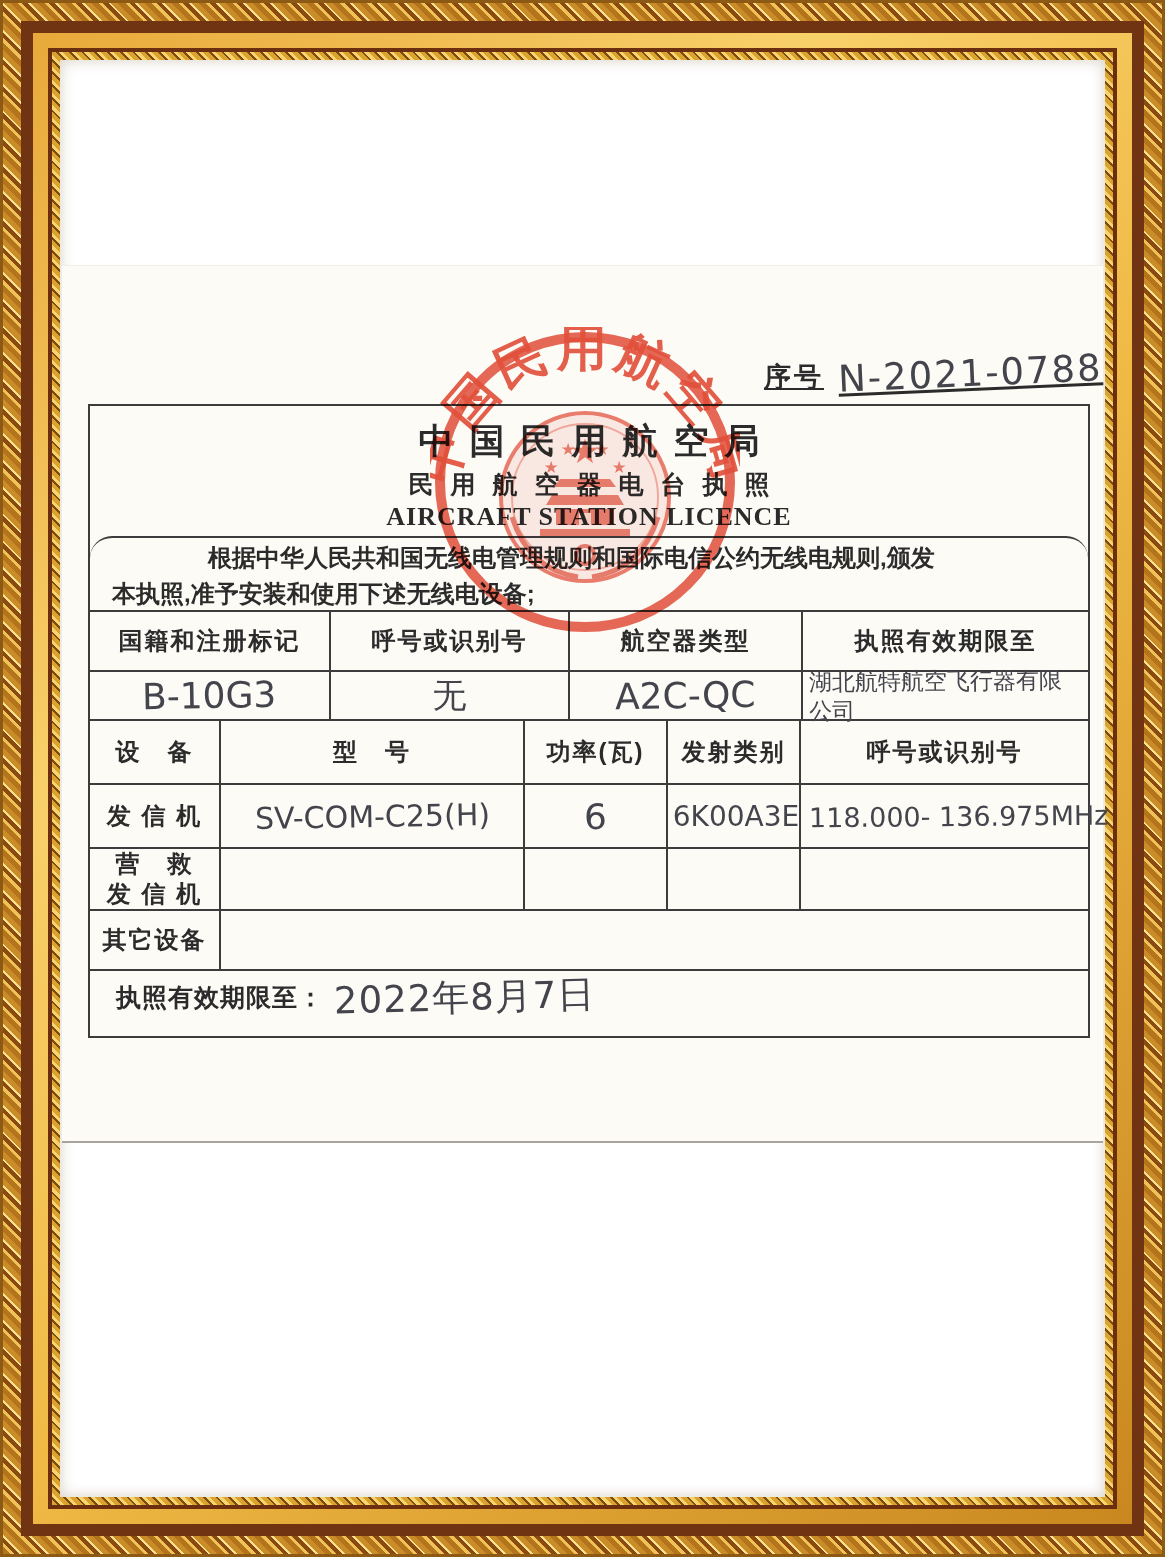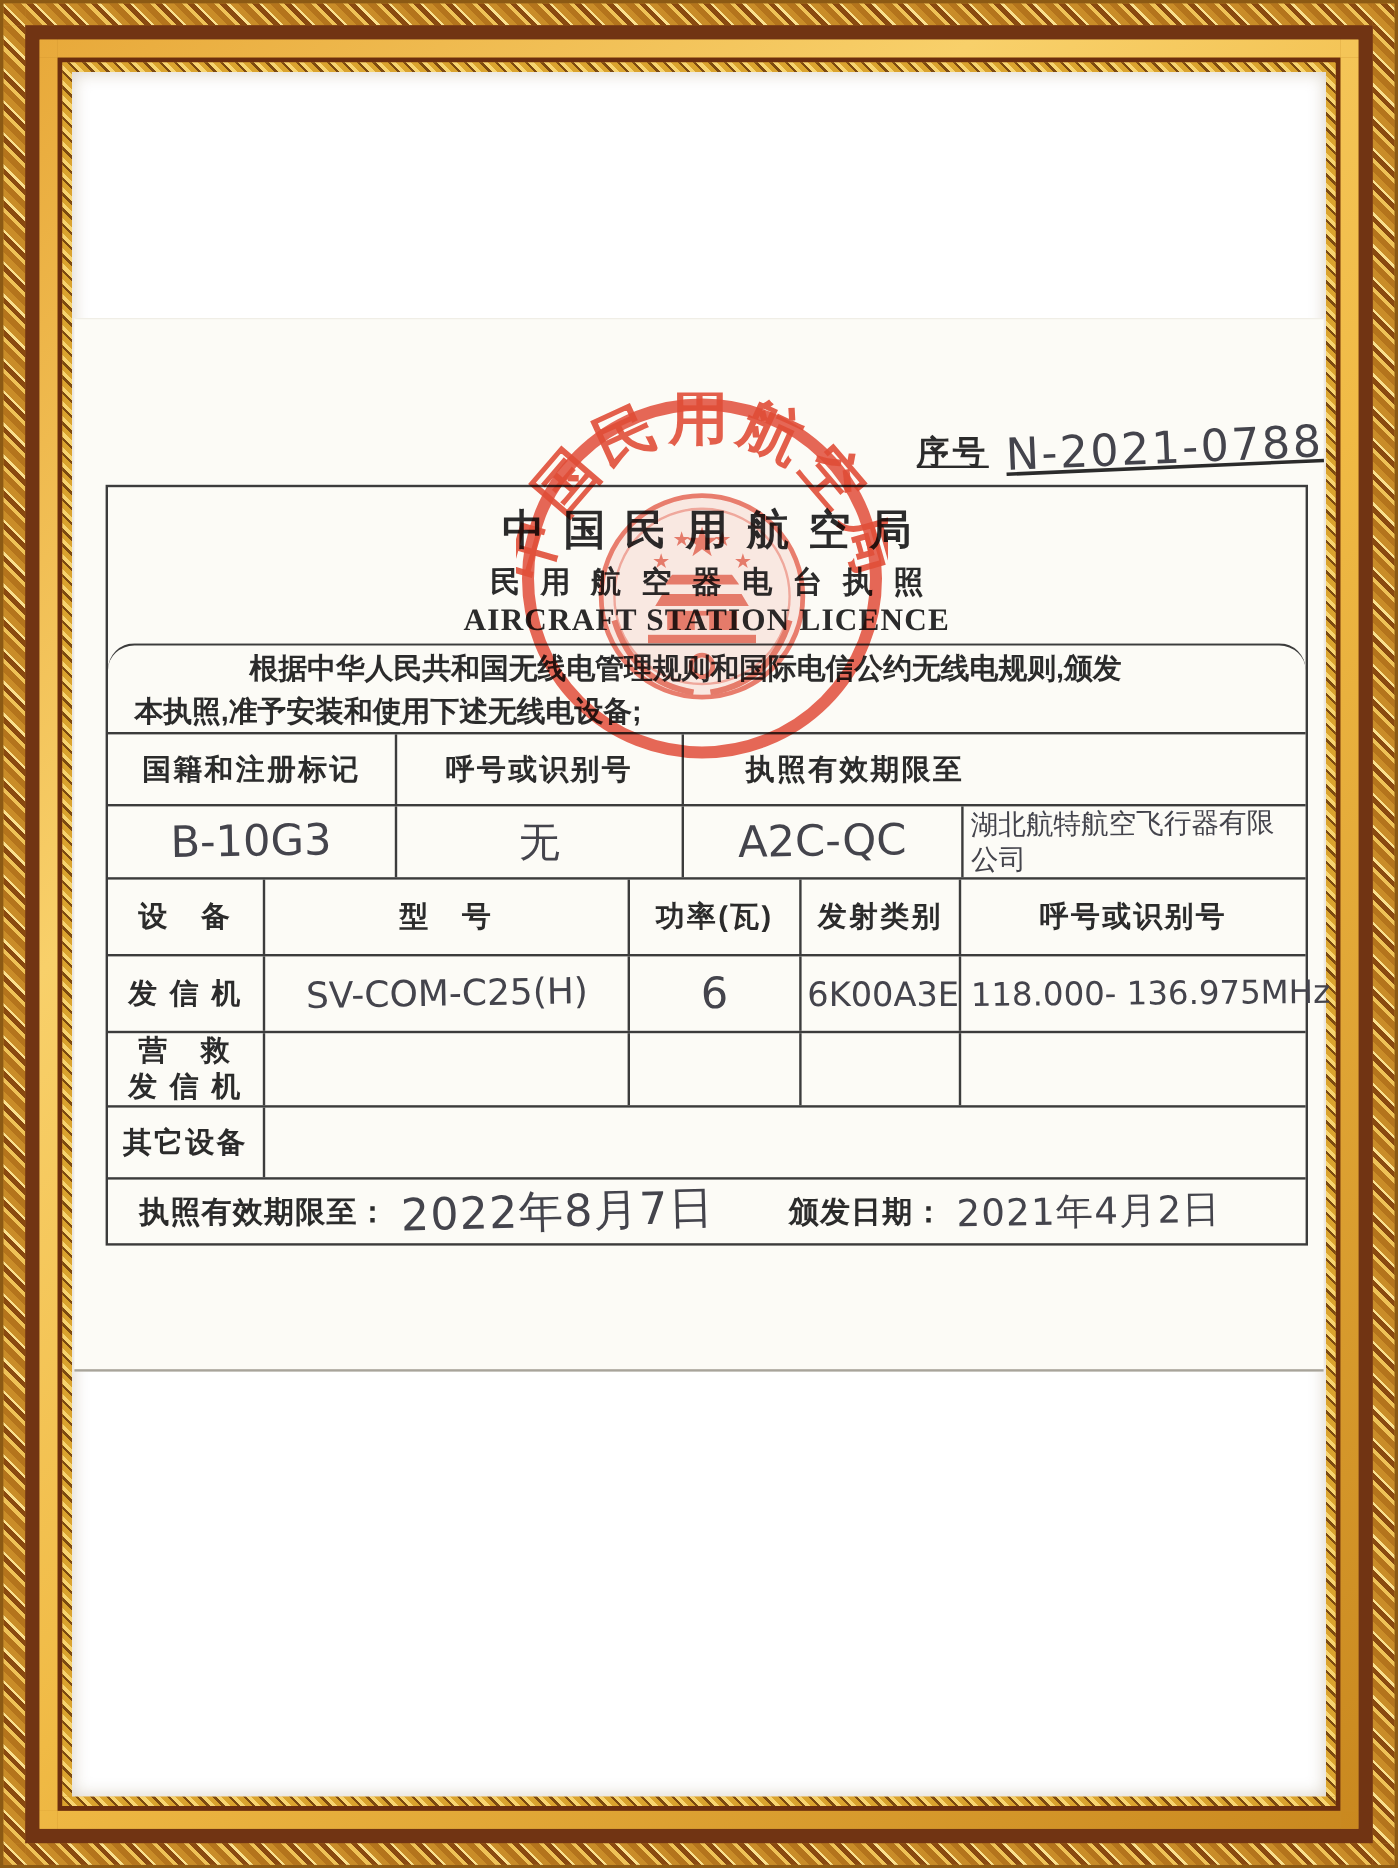--- a/index.html
+++ b/index.html
@@ -41,21 +41,21 @@
   .title-block { height:130px; display:flex; flex-direction:column; align-items:center; justify-content:flex-start; padding-top:12px; box-sizing:border-box; }
   .t1 { font-size:35px; font-weight:700; letter-spacing:16px; text-indent:16px; }
   .t2 { font-size:25px; font-weight:700; letter-spacing:17px; text-indent:17px; margin-top:3px; }
   .t3 { font-family:"Liberation Serif", serif; font-size:26px; font-weight:700; letter-spacing:1px; margin-top:1px; }
 
   .preamble { height:74px; border-top:2px solid #3c3c3c; box-sizing:border-box;
               font-size:24px; font-weight:700; line-height:36px; padding-top:2px;border-radius:22px; }
   .preamble .p1 { margin-left:118px; }
   .preamble .p2 { margin-left:22px; }
 
-  .t1h { height:60px; } .t1v { height:61px;justify-content:space-between; }
+  .t1h { height:60px; } .t1v { height:49px;justify-content:space-between; }
   .t2h { height:64px; } .r1 { height:64px; } .r2 { height:62px; } .r3 { height:60px; }
   .foot { height:55px; }
   .th { font-size:24px; font-weight:700; letter-spacing:2px; }
 
   
   .w-a { width:239px; } .w-b { width:239px; } .w-c { width:233px; } .w-d { width:287px; }
   
   .w-1 { width:129px; } .w-2 { width:304px; } .w-3 { width:143px; } .w-4 { width:133px; } .w-5 { width:289px; }
   .w-wide { width:869px; }
 
@@ -110,20 +110,21 @@
             </div>
 
             <div class="preamble">
               <div class="p1">根据中华人民共和国无线电管理规则和国际电信公约无线电规则,颁发</div>
               <div class="p2">本执照,准予安装和使用下述无线电设备;</div>
             </div>
 
             <div class="row t1h">
               <div class="cell th w-a">国籍和注册标记</div>
               <div class="cell th w-b">呼号或识别号</div>
+              <div class="cell th w-c">航空器类型</div>
               <div class="cell th w-d">执照有效期限至</div>
             </div>
 
             <div class="row t1v">
               <div class="cell w-a">
                         <span class="hw hw-reg">B-10G3</span>
                       </div>
               <div class="cell w-b">
                         <span class="hw hw-none">无</span>
                       </div>
@@ -172,24 +173,20 @@
             <div class="row r3">
               <div class="cell th w-1">其它设备</div>
               <div class="cell w-wide"></div>
             </div>
 
             <div class="row foot">
               <div class="cell" style="width:998px;">
                 <span class="fgroup">
                   <span class="flabel">执照有效期限至：</span>
                   <span class="hw hw-date1">2022年8月7日</span>
-                </span>
-                <span class="fgroup gap2">
-                  <span class="flabel">颁发日期：</span>
-                  <span class="hw hw-date2">2021年4月2日</span>
                 </span>
               </div>
             </div>
           </div>
 
           <svg class="abs seal" viewBox="0 0 310 310" style="left:370px; top:267px;">
             <circle cx="155" cy="155" r="145" fill="none" stroke="#e2412b" stroke-width="10" opacity="0.85"></circle>
             <path id="arcTop" d="M 25 168 A 130 130 0 0 1 285 168" fill="none"></path>
             <text font-size="50" font-weight="bold" fill="#e2412b" opacity="0.9" letter-spacing="6" font-family="Liberation Sans, sans-serif">
               <textPath href="#arcTop" startOffset="50%" text-anchor="middle">中国民用航空局</textPath>

